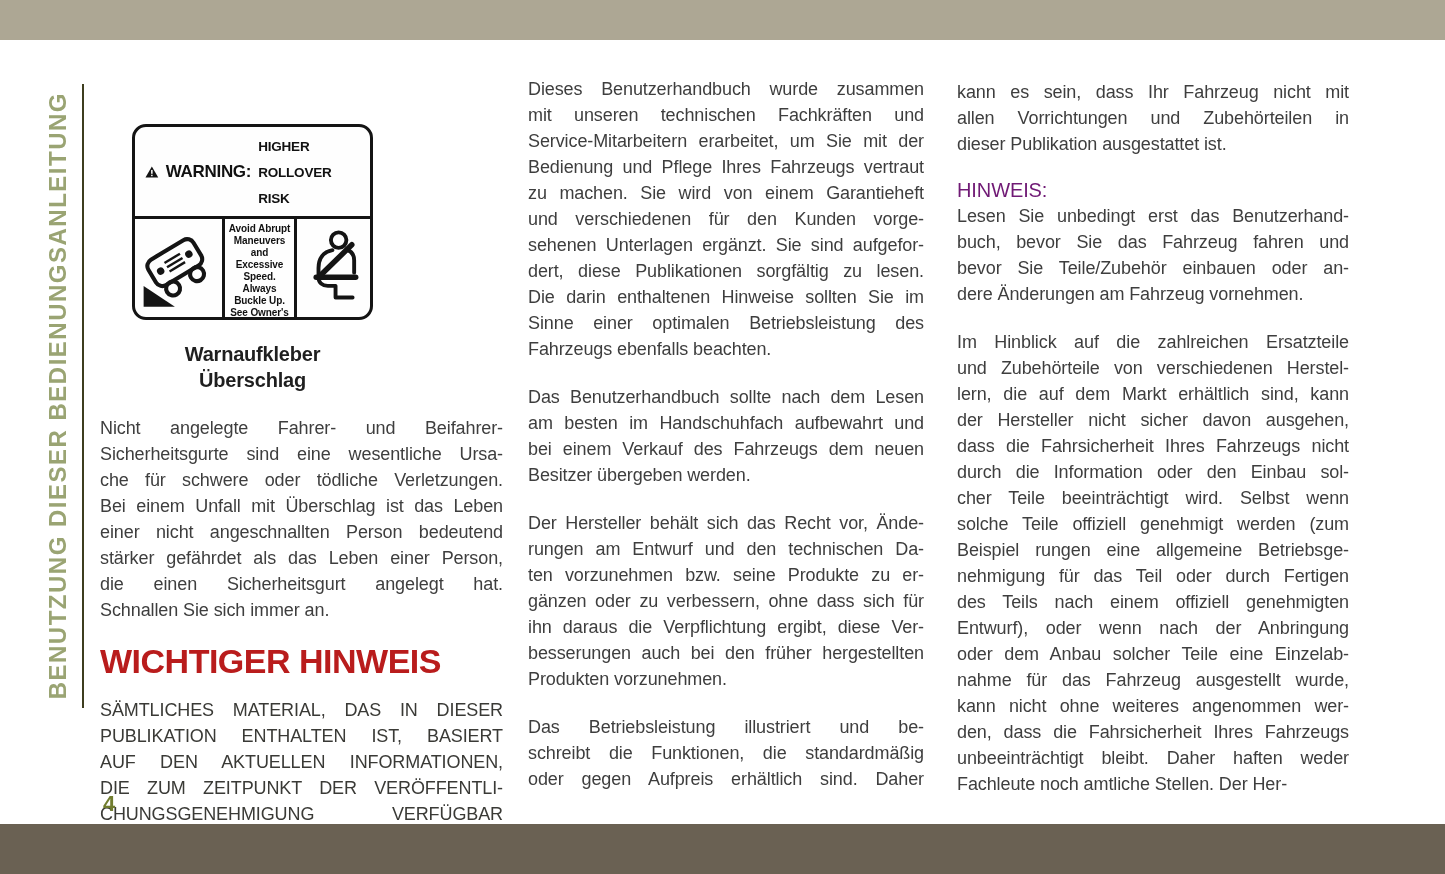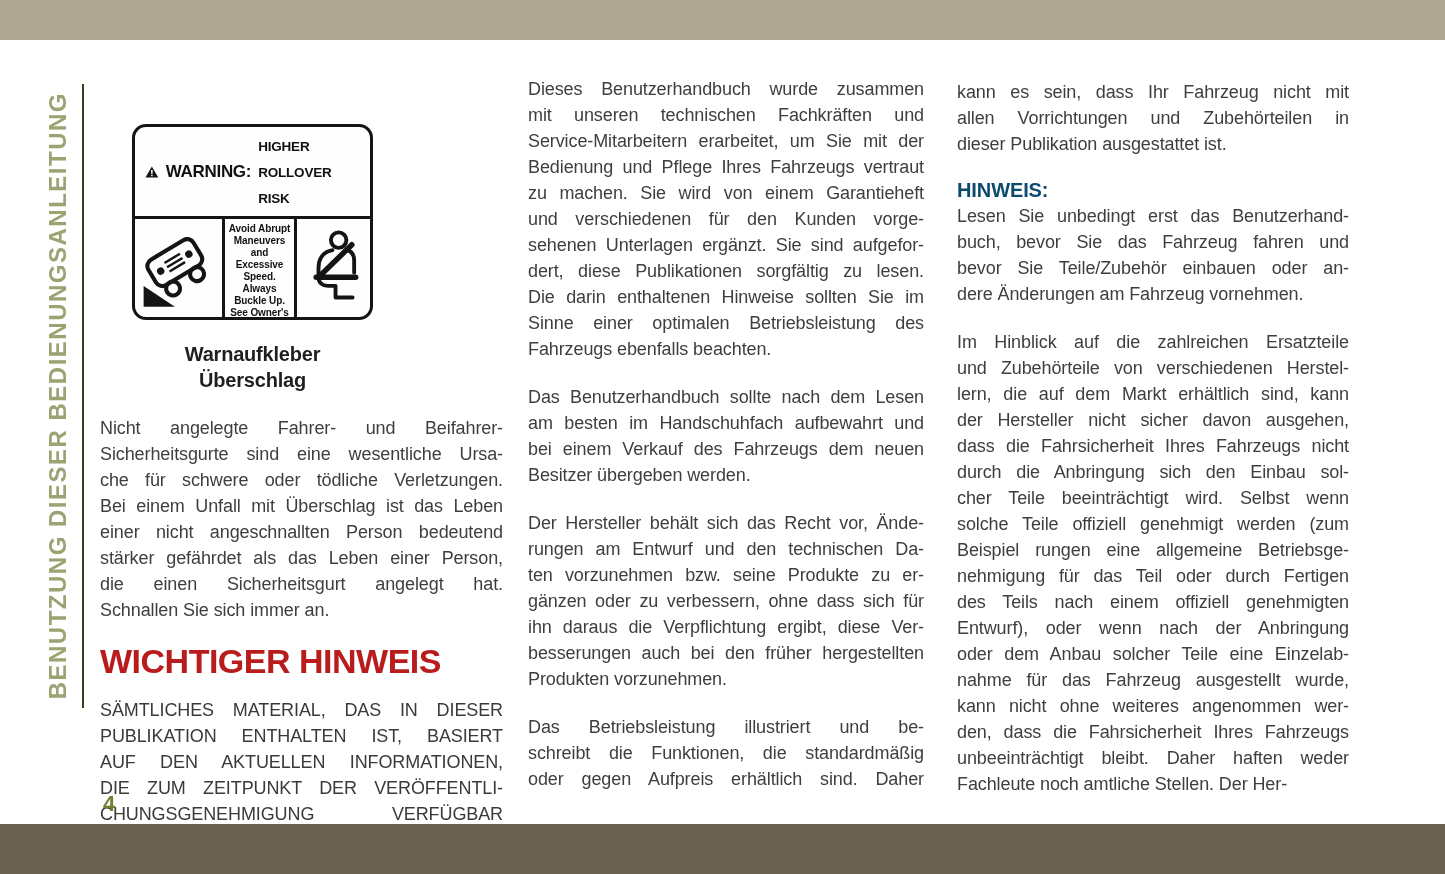--- a/index.html
+++ b/index.html
@@ -41,21 +41,21 @@
   .wl-right { flex:0 0 76px;  border-left:3px solid #141414; }
   .wl-mid .grp { font-size:10px; font-weight:bold; color:#111; line-height:12px; }
   .center-lines .line { text-align:center; text-align-last:center; }
 
   .wl-caption { margin-top:21px; text-align:center; font-weight:bold; font-size:20px;
                 color:#1f1f1f; letter-spacing:-0.2px; }
 
   .big-heading { margin-top:20px; font-size:34px; font-weight:bold; color:#b91c1c;
                  letter-spacing:-0.5px; line-height:36px; }
   .upper .line { color:#3a3a36; }
-  .note-heading { font-weight:bold; color:#0c4a6e; margin-top:20px; font-size:20px; line-height:26px; }
+  .note-heading { font-weight:normal; color:#701a75; margin-top:20px; font-size:20px; line-height:26px; }
 
   .page-number { position:absolute; left:103px; top:791px; font-size:22px; font-weight:bold; color:#717d2f; }
 </style>
 </head>
 <body>
 
 <div class="page">
 
   <div class="top-bar"></div>
 
@@ -193,21 +193,21 @@
         <div class="line">buch, bevor Sie das Fahrzeug fahren und</div>
         <div class="line">bevor Sie Teile/Zubehör einbauen oder an-</div>
         <div class="line lastline">dere Änderungen am Fahrzeug vornehmen.</div>
       </div>
     <div class="para">
         <div class="line">Im Hinblick auf die zahlreichen Ersatzteile</div>
         <div class="line">und Zubehörteile von verschiedenen Herstel-</div>
         <div class="line">lern, die auf dem Markt erhältlich sind, kann</div>
         <div class="line">der Hersteller nicht sicher davon ausgehen,</div>
         <div class="line">dass die Fahrsicherheit Ihres Fahrzeugs nicht</div>
-        <div class="line">durch die Anbringung sich den Einbau sol-</div>
+        <div class="line">durch die Information oder den Einbau sol-</div>
         <div class="line">cher Teile beeinträchtigt wird. Selbst wenn</div>
         <div class="line">solche Teile offiziell genehmigt werden (zum</div>
         <div class="line">Beispiel rungen eine allgemeine Betriebsge-</div>
         <div class="line">nehmigung für das Teil oder durch Fertigen</div>
         <div class="line">des Teils nach einem offiziell genehmigten</div>
         <div class="line">Entwurf), oder wenn nach der Anbringung</div>
         <div class="line">oder dem Anbau solcher Teile eine Einzelab-</div>
         <div class="line">nahme für das Fahrzeug ausgestellt wurde,</div>
         <div class="line">kann nicht ohne weiteres angenommen wer-</div>
         <div class="line">den, dass die Fahrsicherheit Ihres Fahrzeugs</div>

